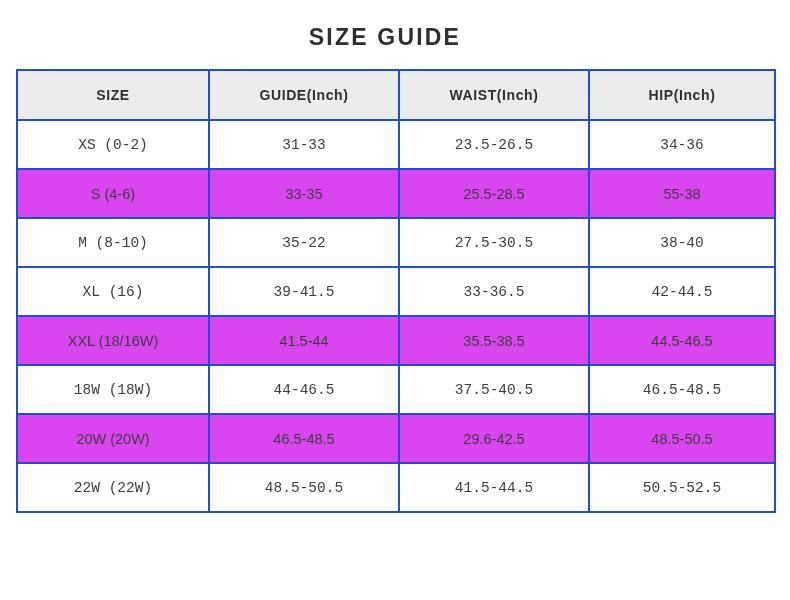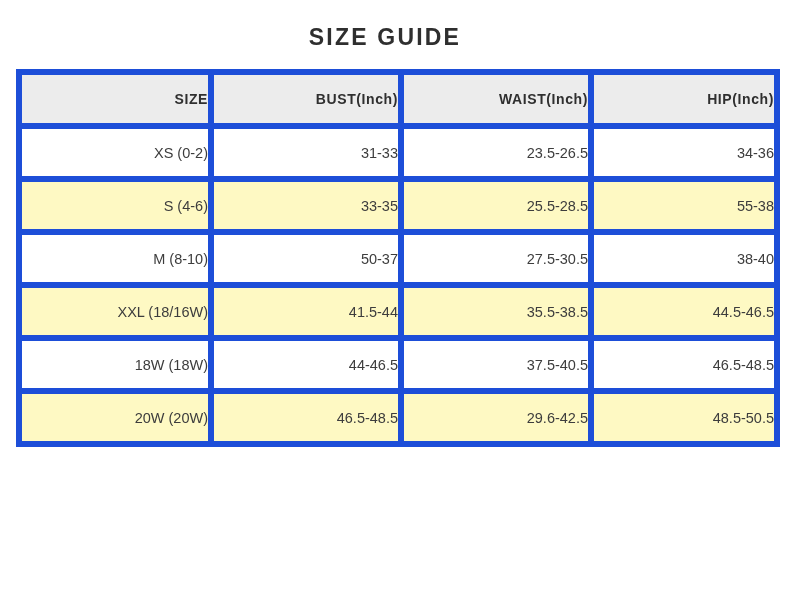--- a/index.html
+++ b/index.html
@@ -32,42 +32,43 @@
   .table-wrap {
     padding: 0 16px;
   }
   table.size-table {
     width: 758px;
     border-collapse: collapse;
     table-layout: fixed;
   }
   table.size-table th,
   table.size-table td {
-    border: 6px solid #1d4ed8;
+    border: 2px solid #1d4ed8;
     height: 47px;
-    text-align: right;
+    text-align: center;
     vertical-align: middle;
     font-size: 14.5px;
     font-weight: normal;
     color: #3d3d3d;
     padding: 0;
   }
   table.size-table thead th {
     background: #ececec;
     font-weight: bold;
     font-size: 14px;
     letter-spacing: 0.6px;
     color: #2f2f2f;
     height: 48px;
   }
   table.size-table tbody tr.odd td {
     background: #ffffff;
+    font-family: Liberation Mono, monospace;
   }
   table.size-table tbody tr.even td {
-    background: #fef9c3;
+    background: #d946ef;
   }
   col.c1 { width: 192px; }
   col.c2 { width: 190px; }
   col.c3 { width: 190px; }
   col.c4 { width: 186px; }
 </style>
 </head>
 <body>
 
 <div class="page">
@@ -78,59 +79,71 @@
     <table class="size-table">
       <colgroup>
         <col class="c1">
         <col class="c2">
         <col class="c3">
         <col class="c4">
       </colgroup>
       <thead>
         <tr>
           <th>SIZE</th>
-          <th>BUST(Inch)</th>
+          <th>GUIDE(Inch)</th>
           <th>WAIST(Inch)</th>
           <th>HIP(Inch)</th>
         </tr>
       </thead>
       <tbody>
         <tr class="odd">
           <td>XS (0-2)</td>
           <td>31-33</td>
           <td>23.5-26.5</td>
           <td>34-36</td>
         </tr>
         <tr class="even">
           <td>S (4-6)</td>
           <td>33-35</td>
           <td>25.5-28.5</td>
           <td>55-38</td>
         </tr>
         <tr class="odd">
           <td>M (8-10)</td>
-          <td>50-37</td>
+          <td>35-22</td>
           <td>27.5-30.5</td>
           <td>38-40</td>
+        </tr>
+        <tr class="odd">
+          <td>XL (16)</td>
+          <td>39-41.5</td>
+          <td>33-36.5</td>
+          <td>42-44.5</td>
         </tr>
         <tr class="even">
           <td>XXL (18/16W)</td>
           <td>41.5-44</td>
           <td>35.5-38.5</td>
           <td>44.5-46.5</td>
         </tr>
         <tr class="odd">
           <td>18W (18W)</td>
           <td>44-46.5</td>
           <td>37.5-40.5</td>
           <td>46.5-48.5</td>
         </tr>
         <tr class="even">
           <td>20W (20W)</td>
           <td>46.5-48.5</td>
           <td>29.6-42.5</td>
           <td>48.5-50.5</td>
         </tr>
+        <tr class="odd">
+          <td>22W (22W)</td>
+          <td>48.5-50.5</td>
+          <td>41.5-44.5</td>
+          <td>50.5-52.5</td>
+        </tr>
       </tbody>
     </table>
   </div>
 
 </div>
 
 </body></html>

